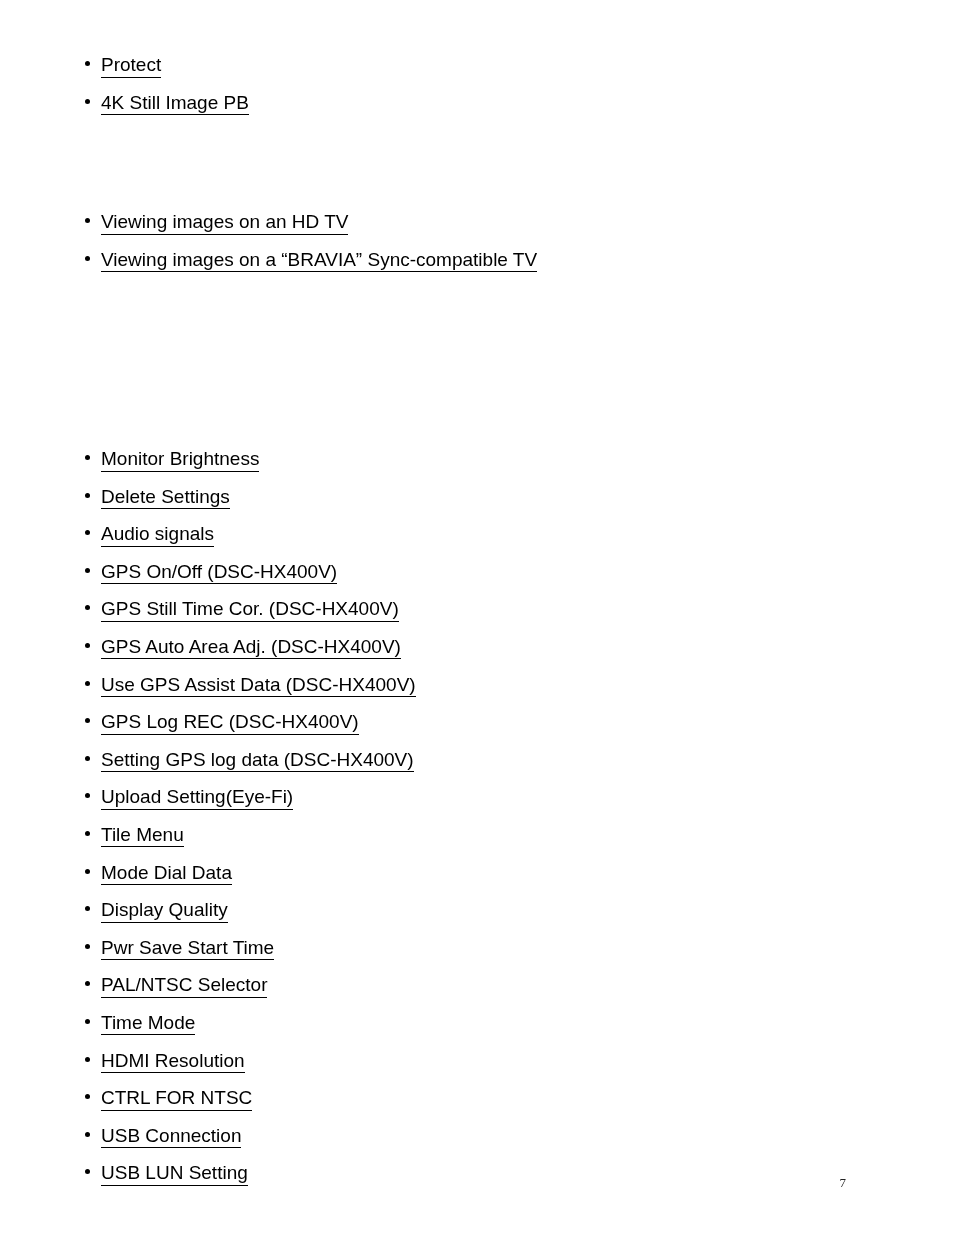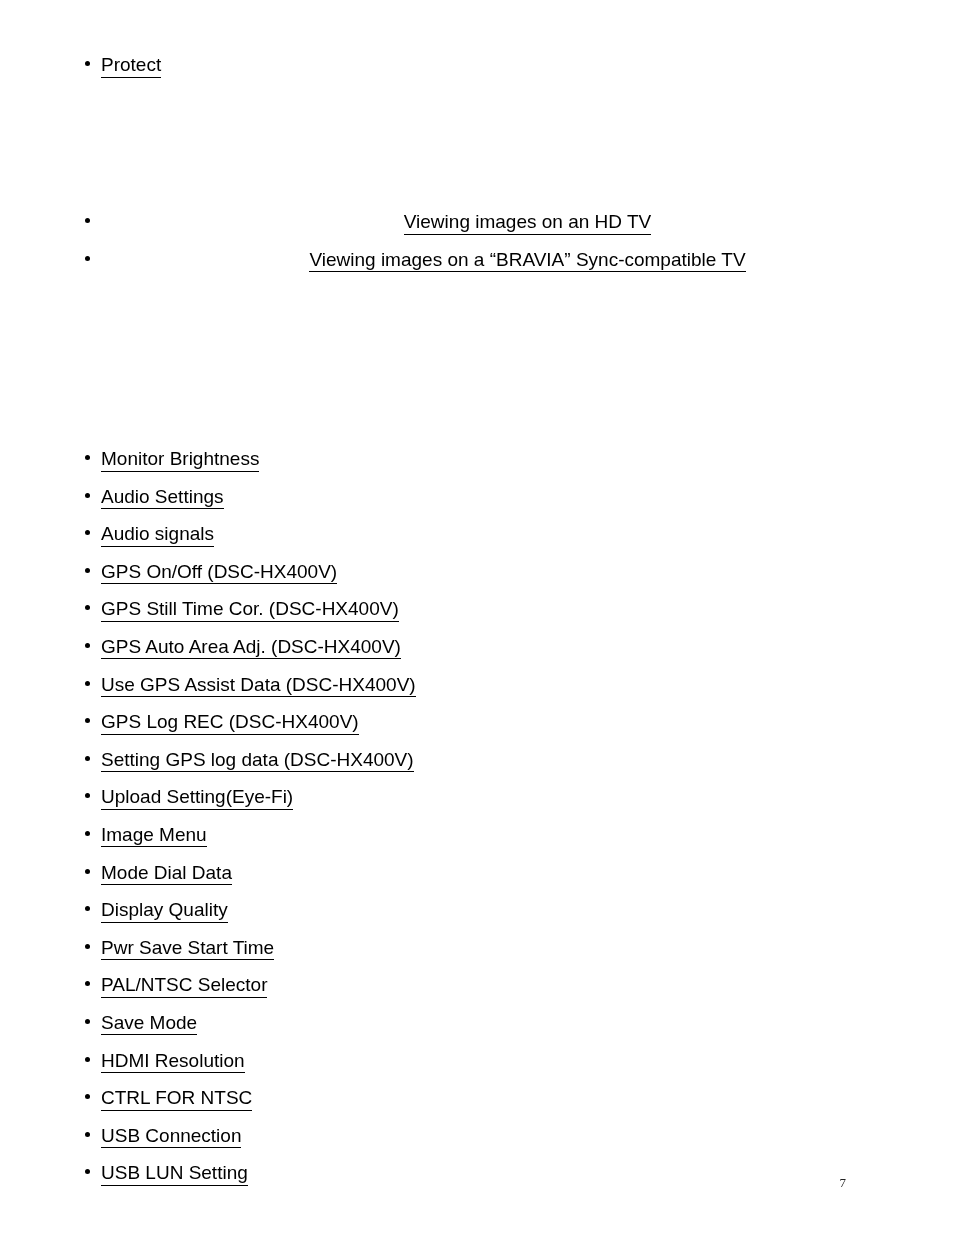--- a/index.html
+++ b/index.html
@@ -60,64 +60,65 @@
     color: #000000;
     text-decoration: none;
     border-bottom: 1.5px solid #000000;
     line-height: 1.08;
     vertical-align: -2px;
     padding-bottom: 1px;
   }
 
   
   #group-playback   { top: 44px; }
-  #group-tv         { top: 201px; text-align: center; }
+  #group-tv         { top: 201px; }
   #group-settings   { top: 438px; }
 
   
   .page-number {
     position: absolute;
     right: 108px;
     top: 1175px;
     font-size: 13px;
     font-family: "Liberation Serif", serif;
     color: #222222;
   }
 </style>
 </head>
 <body>
 
 <div class="page">
 
   <ul class="link-group" id="group-playback">
       <li class="link-item"><a class="link-text" href="#">Protect</a></li>
+      <li class="link-item"><a class="link-text" href="#">4K Still Image PB</a></li>
     </ul>
 
   <ul class="link-group" id="group-tv">
       <li class="link-item"><a class="link-text" href="#">Viewing images on an HD TV</a></li>
       <li class="link-item"><a class="link-text" href="#">Viewing images on a “BRAVIA” Sync-compatible TV</a></li>
     </ul>
 
   <ul class="link-group" id="group-settings">
       <li class="link-item"><a class="link-text" href="#">Monitor Brightness</a></li>
-      <li class="link-item"><a class="link-text" href="#">Audio Settings</a></li>
+      <li class="link-item"><a class="link-text" href="#">Delete Settings</a></li>
       <li class="link-item"><a class="link-text" href="#">Audio signals</a></li>
       <li class="link-item"><a class="link-text" href="#">GPS On/Off (DSC-HX400V)</a></li>
       <li class="link-item"><a class="link-text" href="#">GPS Still Time Cor. (DSC-HX400V)</a></li>
       <li class="link-item"><a class="link-text" href="#">GPS Auto Area Adj. (DSC-HX400V)</a></li>
       <li class="link-item"><a class="link-text" href="#">Use GPS Assist Data (DSC-HX400V)</a></li>
       <li class="link-item"><a class="link-text" href="#">GPS Log REC (DSC-HX400V)</a></li>
       <li class="link-item"><a class="link-text" href="#">Setting GPS log data (DSC-HX400V)</a></li>
       <li class="link-item"><a class="link-text" href="#">Upload Setting(Eye-Fi)</a></li>
-      <li class="link-item"><a class="link-text" href="#">Image Menu</a></li>
+      <li class="link-item"><a class="link-text" href="#">Tile Menu</a></li>
       <li class="link-item"><a class="link-text" href="#">Mode Dial Data</a></li>
       <li class="link-item"><a class="link-text" href="#">Display Quality</a></li>
       <li class="link-item"><a class="link-text" href="#">Pwr Save Start Time</a></li>
       <li class="link-item"><a class="link-text" href="#">PAL/NTSC Selector</a></li>
-      <li class="link-item"><a class="link-text" href="#">Save Mode</a></li>
+      <li class="link-item"><a class="link-text" href="#">Time Mode</a></li>
       <li class="link-item"><a class="link-text" href="#">HDMI Resolution</a></li>
       <li class="link-item"><a class="link-text" href="#">CTRL FOR NTSC</a></li>
       <li class="link-item"><a class="link-text" href="#">USB Connection</a></li>
       <li class="link-item"><a class="link-text" href="#">USB LUN Setting</a></li>
     </ul>
 
   <div class="page-number">7</div>
 
 </div>
 

